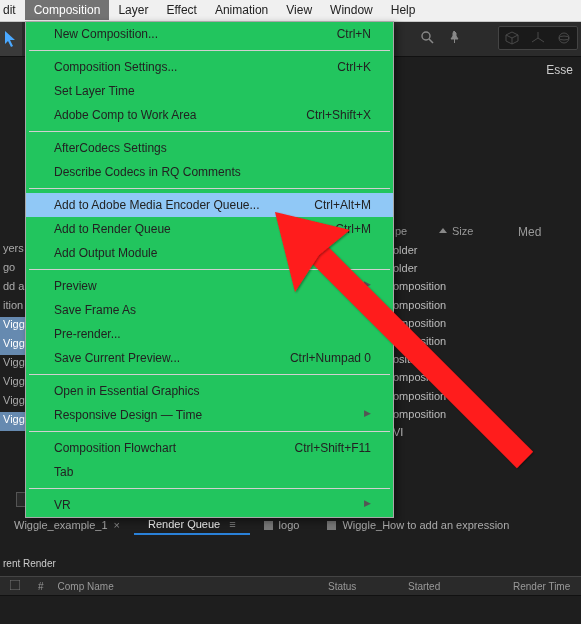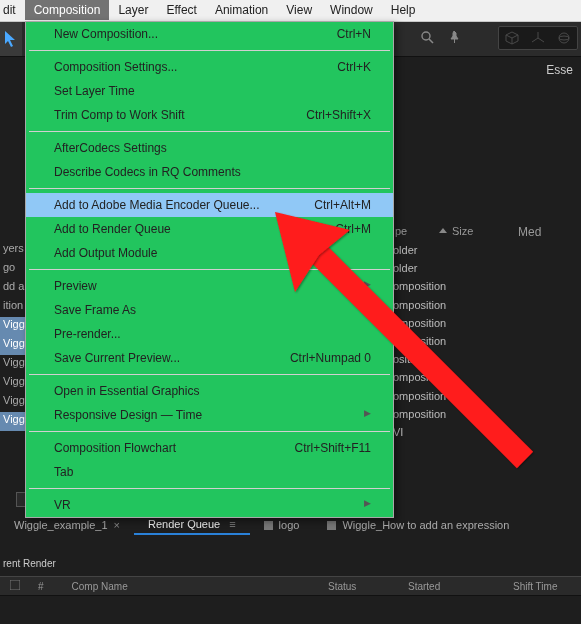--- a/index.html
+++ b/index.html
@@ -35,21 +35,21 @@
 .tab{display:flex;align-items:center;gap:6px;padding:3px 14px;color:#aaa;font-size:11px}
 .tab.act{color:#eee;border-bottom:2px solid #2a81d9}
 .tab .close{color:#888}
 .tab .sq{width:9px;height:9px;background:#777}
 .tab-eq{color:#888;margin-left:3px}
 .rq-head{position:absolute;left:3px;top:558px;color:#ccc;font-size:10px}
 .rq-cols{position:absolute;left:0;top:576px;right:0;height:18px;background:#2a2a2a;border-top:1px solid #444;border-bottom:1px solid #111;display:flex;align-items:center}
 .rq-cols div{color:#999;font-size:10px}
 .rq-chk{margin-left:10px}
 .rq-hash{margin-left:18px}
-.rq-cn{margin-left:28px}
+.rq-cn{margin-left:14px}
 .rq-st{position:absolute;left:328px}
 .rq-stt{position:absolute;left:408px}
 .rq-rt{position:absolute;left:513px}
 #arrow{position:absolute;left:255px;top:200px;z-index:200;pointer-events:none}
 </style>
 </head>
 <body>
 
 <div class="menubar">
   <span class="m cut">dit</span>
@@ -103,21 +103,21 @@
     <div class="sep"></div>
     <div class="row">
       <span>Composition Settings...</span>
       <span>Ctrl+K</span>
     </div>
     <div class="row">
       <span>Set Layer Time</span>
       <span></span>
     </div>
     <div class="row">
-      <span>Trim Comp to Work Shift</span>
+      <span>Adobe Comp to Work Area</span>
       <span>Ctrl+Shift+X</span>
     </div>
     <div class="sep"></div>
     <div class="row">
       <span>AfterCodecs Settings</span>
       <span></span>
     </div>
     <div class="row">
       <span>Describe Codecs in RQ Comments</span>
       <span></span>
@@ -235,21 +235,21 @@
 <div class="rq-cols">
   <div class="rq-chk">
     <svg width="10" height="10" viewBox="0 0 10 10">
         <rect x="0" y="0" width="10" height="10" stroke="#777" fill="none"></rect>
       </svg>
   </div>
   <div class="rq-hash">#</div>
   <div class="rq-cn">Comp Name</div>
   <div class="rq-st">Status</div>
   <div class="rq-stt">Started</div>
-  <div class="rq-rt">Shift Time</div>
+  <div class="rq-rt">Render Time</div>
 </div>
 
 <svg id="arrow" width="300" height="300">
   <defs>
       <filter id="ds">
         <feDropShadow dx="1" dy="1" stdDeviation="1" flood-opacity="0.4"></feDropShadow>
       </filter>
     </defs>
   <path d="M 270 260 L 55 45" stroke="#ff1a1a" stroke-width="23" fill="none" filter="url(#ds)"></path>
   <path d="M 20 12 L 95 30 L 64 55 L 40 92 Z" fill="#ff1a1a" filter="url(#ds)"></path>

